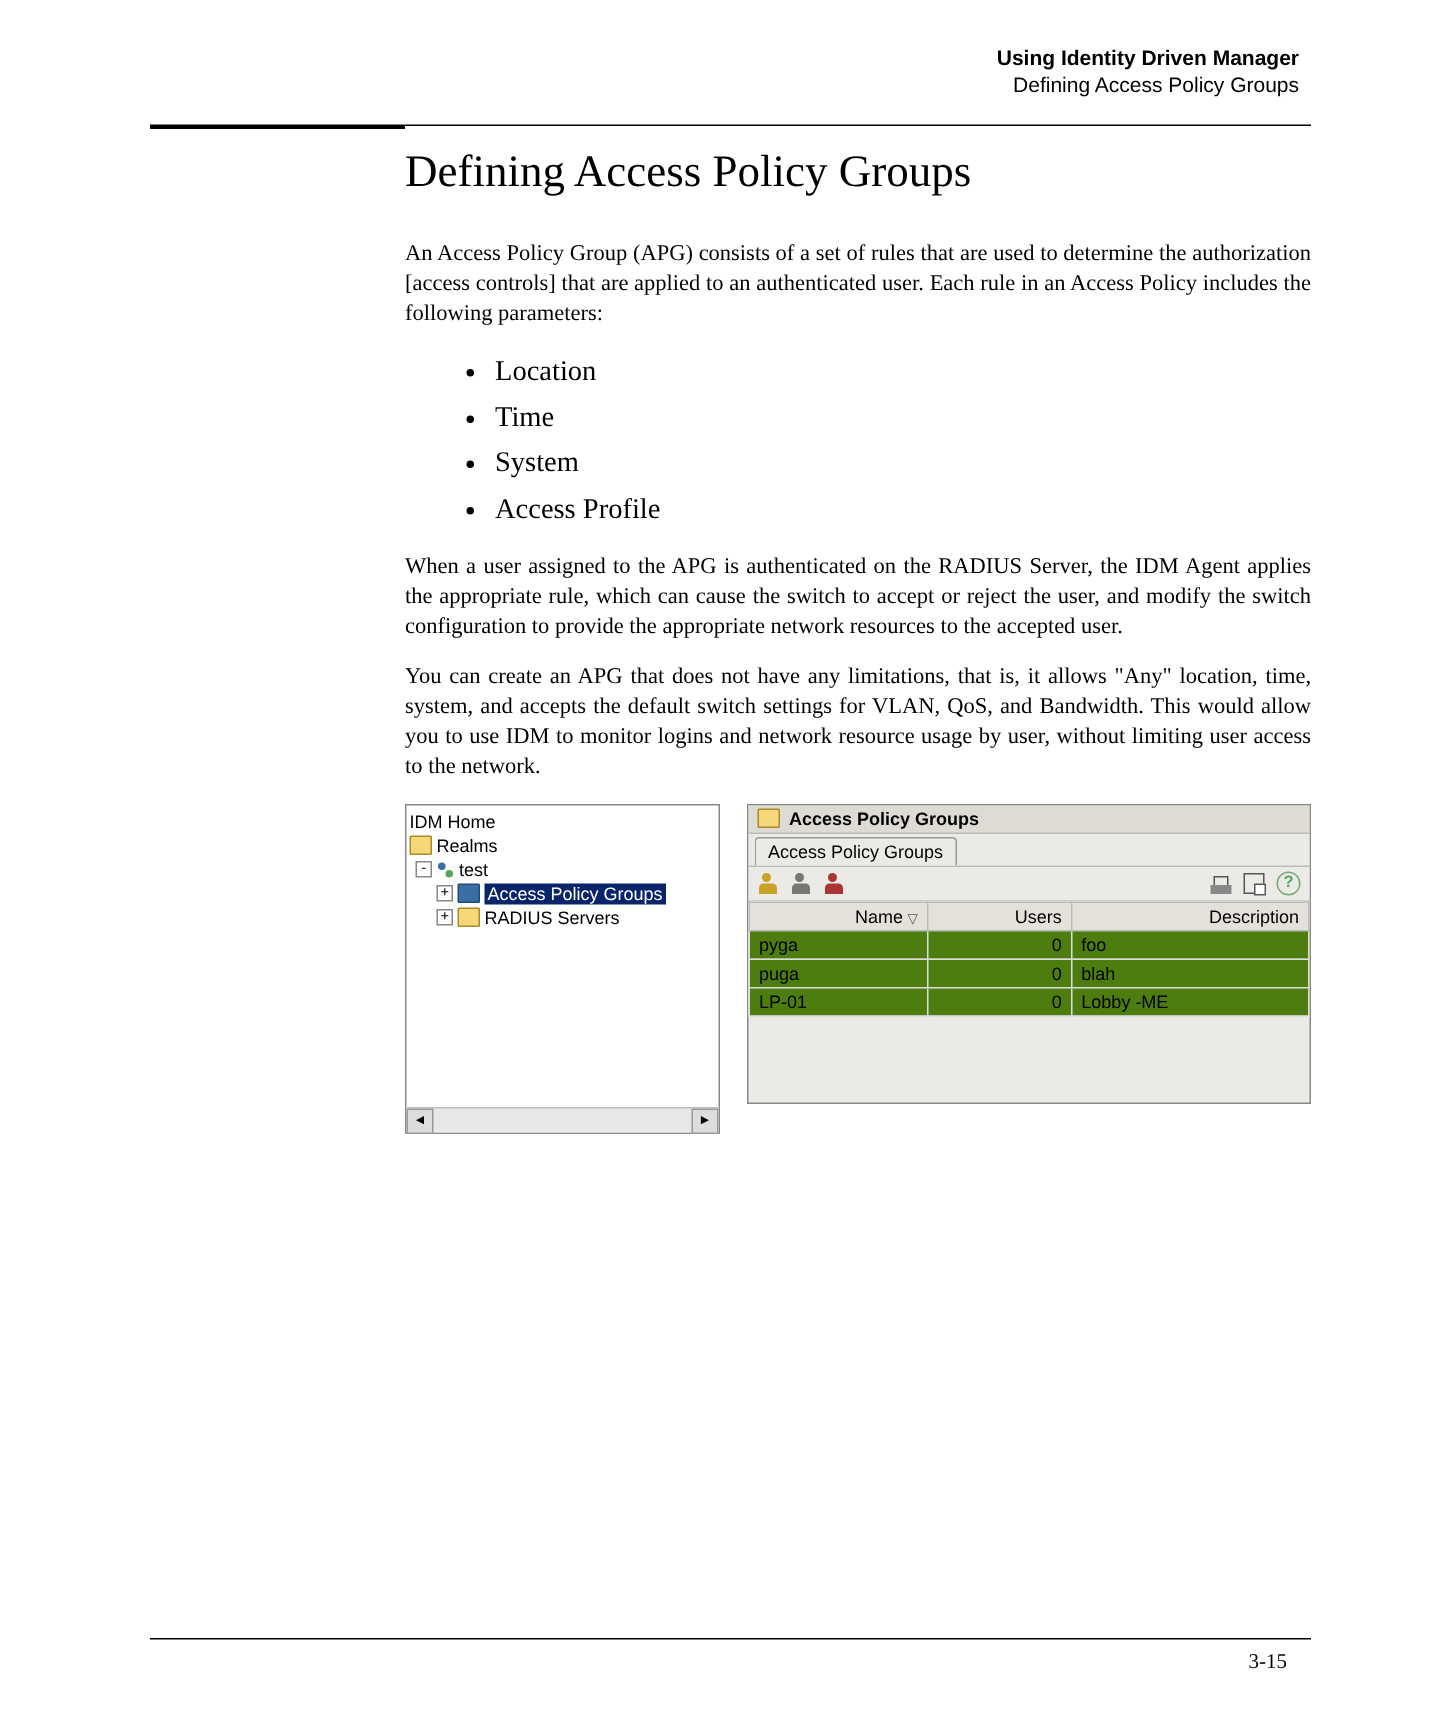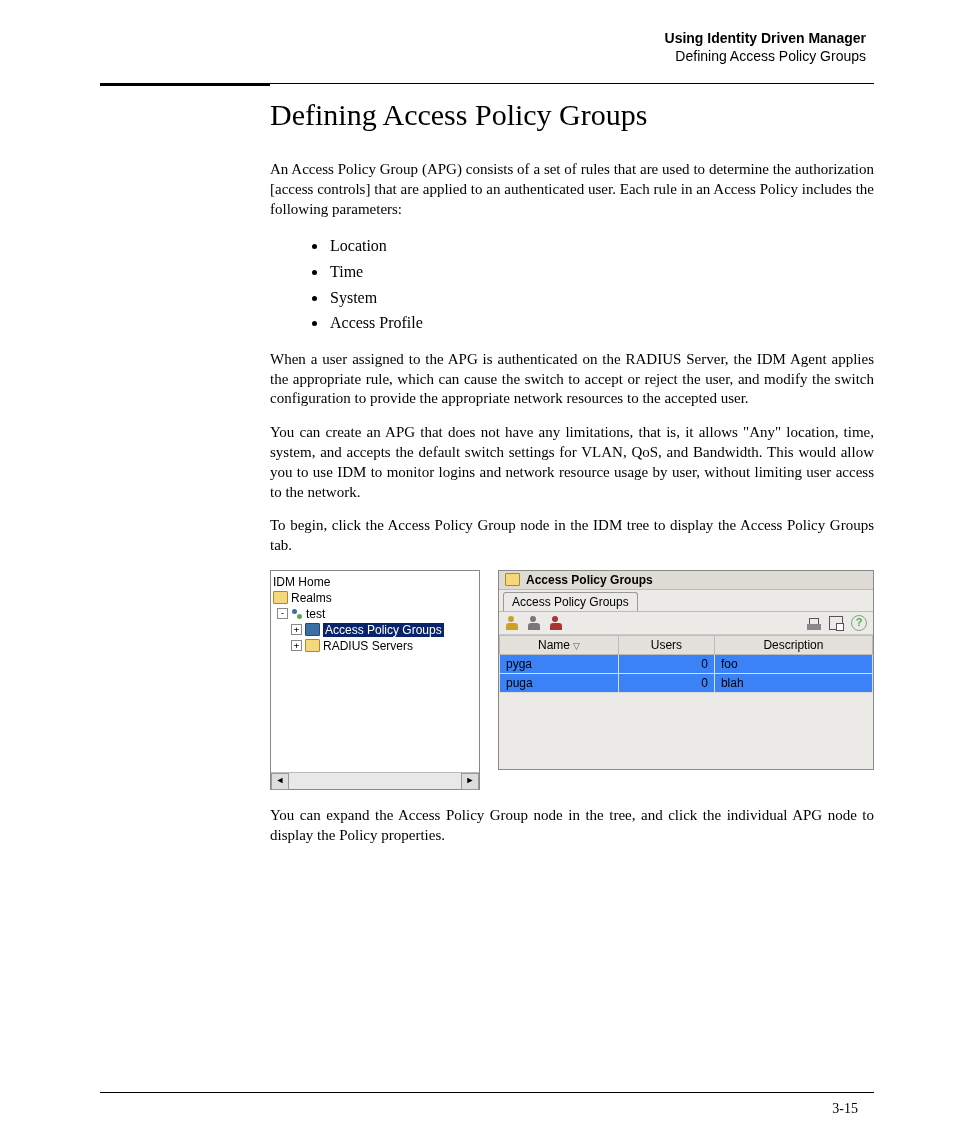--- a/index.html
+++ b/index.html
@@ -49,21 +49,21 @@
   p.body {
     font-size: 15px;
     line-height: 1.32;
     margin: 0 0 14px 0;
     text-align: justify;
   }
   ul.bullets {
     list-style: disc;
     margin: 0 0 14px 0;
     padding-left: 58px;
-    font-size: 16px;
+    font-size: 19px;
     line-height: 1.6;
   }
   ul.bullets li { padding-left: 2px; }
 
   .figure-row {
     display: flex;
     gap: 18px;
     margin: 4px 0 16px 0;
   }
 
@@ -153,25 +153,25 @@
   .head-icon.red::before{background:#a33;} .head-icon.red::after{background:#a33;}
   .print-icon::before{content:"";position:absolute;left:2px;top:2px;width:8px;height:5px;border:1px solid #555;}
   .print-icon::after{content:"";position:absolute;left:0;bottom:0;width:14px;height:6px;background:#888;}
   .export-icon::before{content:"";position:absolute;left:0;top:0;width:12px;height:12px;border:1px solid #555;}
   .export-icon::after{content:"";position:absolute;right:-1px;bottom:-1px;width:6px;height:6px;border:1px solid #555;background:#fff;}
   .help-icon{width:14px;height:14px;border-radius:50%;border:1px solid #7a7;
     color:#5a5;font-weight:700;font-size:11px;line-height:13px;text-align:center;}
 
   .apg-table { width:100%; border-collapse:collapse; background:#fff;}
   .apg-table th {
-    background:#e4e1db; border:1px solid #bbb; font-weight:400; text-align:center;
+    background:#e4e1db; border:1px solid #bbb; font-weight:400; text-align:right;
     padding:2px 6px; font-size:12px;
   }
   .apg-table td {
-    border:1px solid #ddd; padding:2px 6px; font-size:12px; background:#3b82f6;
+    border:1px solid #ddd; padding:2px 6px; font-size:12px; background:#4d7c0f;
   }
   .apg-table td.num { text-align:right; }
   .sort-ic { font-size:9px; color:#555; margin-left:3px; }
 
   .footer-rule {
     position:absolute; left:100px; right:80px; bottom:52px;
     border-top:1px solid #000;
   }
   .page-num {
     position:absolute; right:96px; bottom:28px;
@@ -197,21 +197,20 @@
 
       <ul class="bullets">
         <li>Location</li>
         <li>Time</li>
         <li>System</li>
         <li>Access Profile</li>
       </ul>
 
       <p class="body">When a user assigned to the APG is authenticated on the RADIUS Server, the IDM Agent applies the appropriate rule, which can cause the switch to accept or reject the user, and modify the switch configuration to provide the appropriate network resources to the accepted user.</p>
       <p class="body">You can create an APG that does not have any limitations, that is, it allows "Any" location, time, system, and accepts the default switch settings for VLAN, QoS, and Bandwidth. This would allow you to use IDM to monitor logins and network resource usage by user, without limiting user access to the network.</p>
-      <p class="body">To begin, click the Access Policy Group node in the IDM tree to display the Access Policy Groups tab.</p>
 
       <div class="figure-row">
 
         <div class="tree-panel">
           <div class="tree-body">
             <div class="tree-row">
               <span>IDM Home</span>
             </div>
             <div class="tree-row" style="padding-left:0;">
               <span class="folder-icon"></span>
@@ -273,24 +272,28 @@
               <tr>
                 <td>pyga</td>
                 <td class="num">0</td>
                 <td>foo</td>
               </tr>
               <tr>
                 <td>puga</td>
                 <td class="num">0</td>
                 <td>blah</td>
               </tr>
+              <tr>
+                <td>LP-01</td>
+                <td class="num">0</td>
+                <td>Lobby -ME</td>
+              </tr>
             </tbody>
           </table>
         </div>
       </div>
 
-      <p class="body">You can expand the Access Policy Group node in the tree, and click the individual APG node to display the Policy properties.</p>
     </div>
   </div>
 
   <div class="footer-rule"></div>
   <div class="page-num">3-15</div>
 </div>
 
 </body></html>

